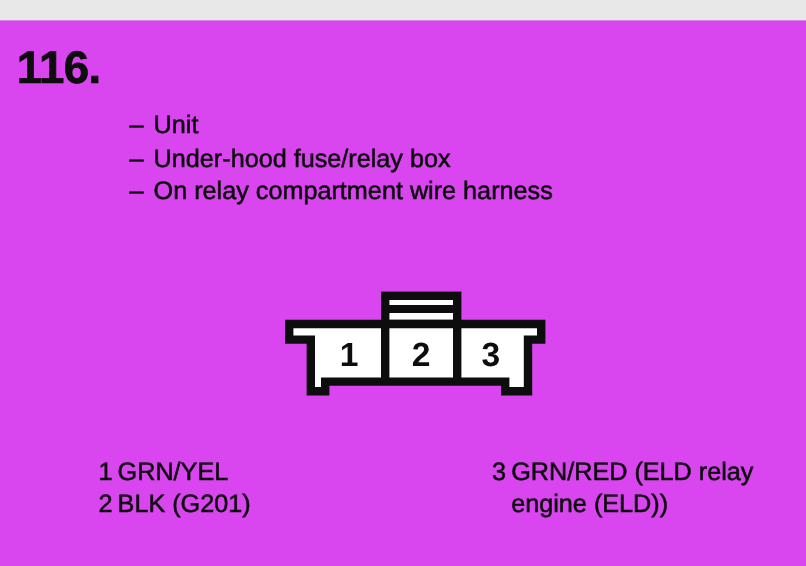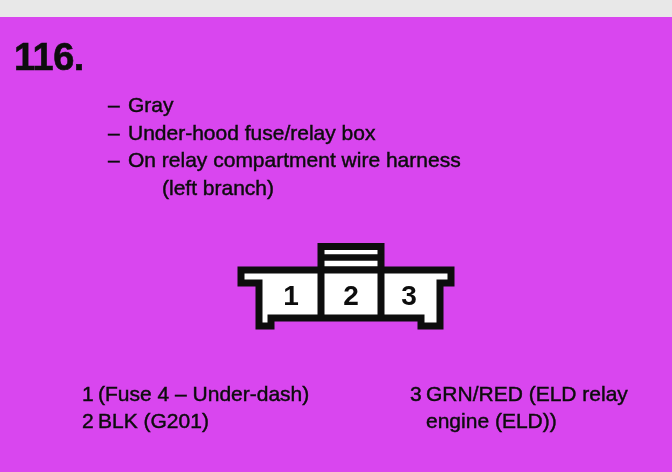--- a/index.html
+++ b/index.html
@@ -60,32 +60,29 @@
 
 <div class="page">
 
   <div class="title-row">
     <span class="title-num">116.</span>
   </div>
 
   <div class="props">
     <div class="prop-line">
       <span class="prop-dash">–</span>
-      <span>Gray</span>
+      <span>Unit</span>
     </div>
     <div class="prop-line">
       <span class="prop-dash">–</span>
       <span>Under-hood fuse/relay box</span>
     </div>
     <div class="prop-line">
       <span class="prop-dash">–</span>
       <span>On relay compartment wire harness</span>
-    </div>
-    <div class="prop-line">
-      <span class="prop-cont">(left branch)</span>
     </div>
   </div>
 
   <figure class="connector">
     <svg viewBox="230 218 232 102" xmlns="http://www.w3.org/2000/svg">
 
       <rect x="321" y="229.5" width="60" height="23.5" fill="#ffffff" stroke="#0d0d0d" stroke-width="7"></rect>
       <line x1="318" y1="240.5" x2="384" y2="240.5" stroke="#0d0d0d" stroke-width="6.5"></line>
 
       <path d="M 241 253 H 451 V 266 H 440 V 309 H 421 V 301 H 271 V 309 H 259 V 266 H 241 Z" fill="#ffffff" stroke="#0d0d0d" stroke-width="7" stroke-linejoin="miter"></path>
@@ -96,21 +93,21 @@
       <text x="291" y="288" text-anchor="middle" fill="#0d0d0d">1</text>
       <text x="351" y="288" text-anchor="middle" fill="#0d0d0d">2</text>
       <text x="409" y="288" text-anchor="middle" fill="#0d0d0d">3</text>
     </svg>
   </figure>
 
   <div class="legend-col legend-left">
     <div class="pin-row">
       <span class="pin-num">1</span>
       <div class="pin-desc">
-        <div>(Fuse 4 – Under-dash)</div>
+        <div>GRN/YEL</div>
       </div>
     </div>
     <div class="pin-row">
       <span class="pin-num">2</span>
       <div class="pin-desc">
         <div>BLK (G201)</div>
       </div>
     </div>
   </div>
 

